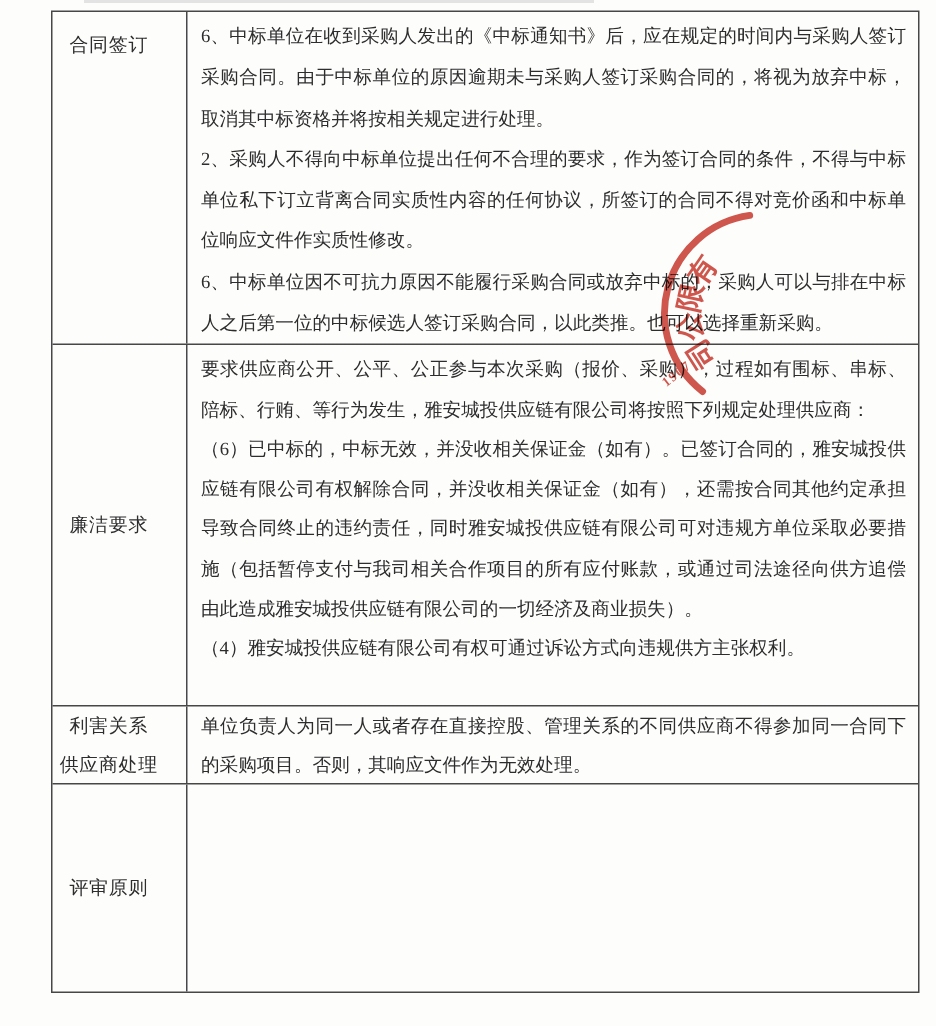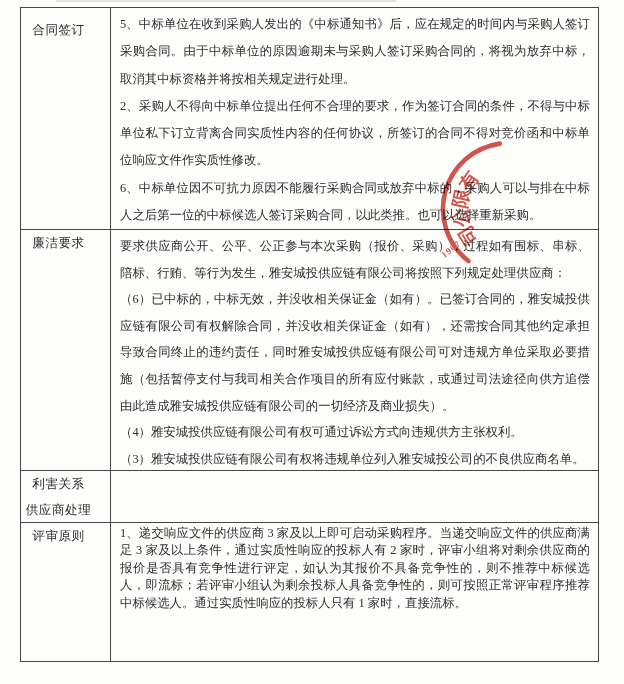--- a/index.html
+++ b/index.html
@@ -10,32 +10,32 @@
     overflow: hidden;
     font-family: "Liberation Serif", "DejaVu Serif", serif;
     color: #2d2d2d;
   }
   .scan-streak {
     position: absolute; top: 0; left: 56px;
     width: 340px; height: 2px;
     background: #c9c9c9; opacity: .5;
   }
   .doc-table {
-    position: absolute; left: 20px; top: 7px;
+    position: absolute; left: 34px; top: 7px;
     width: 577px;
     border: 1px solid #474747;
     background: transparent;
   }
   .row { display: flex; border-bottom: 1px solid #474747; box-sizing: border-box; }
   .row:last-child { border-bottom: none; }
   .label-cell {
     width: 90px; min-width: 90px;
     border-right: 1px solid #474747;
     display: flex; flex-direction: column;
-    align-items: center; 
+    align-items: center; justify-content: center;
     box-sizing: border-box;
     font-size: 12.6px; letter-spacing: .5px;
     line-height: 26px;
     padding-right: 14px;
   }
   .content-cell {
     flex: 1; box-sizing: border-box;
     padding: 3px 8px 0 9px;
     font-size: 12.4px;
     text-align: justify;
@@ -69,48 +69,49 @@
 <body>
 
 <div class="scan-streak"></div>
 
 <div class="doc-table">
   <div class="row row-1">
     <div class="label-cell">
         <span>合同签订</span>
       </div>
     <div class="content-cell">
-        <p>5、中标单位在收到采购人发出的《中标通知书》后，应在规定的时间内与采购人签订采购合同。由于中标单位的原因逾期未与采购人签订采购合同的，将视为放弃中标，取消其中标资格并将按相关规定进行处理。</p>
+        <p>6、中标单位在收到采购人发出的《中标通知书》后，应在规定的时间内与采购人签订采购合同。由于中标单位的原因逾期未与采购人签订采购合同的，将视为放弃中标，取消其中标资格并将按相关规定进行处理。</p>
         <p>2、采购人不得向中标单位提出任何不合理的要求，作为签订合同的条件，不得与中标单位私下订立背离合同实质性内容的任何协议，所签订的合同不得对竞价函和中标单位响应文件作实质性修改。</p>
         <p>6、中标单位因不可抗力原因不能履行采购合同或放弃中标的，采购人可以与排在中标人之后第一位的中标候选人签订采购合同，以此类推。也可以选择重新采购。</p>
       </div>
   </div>
   <div class="row row-2">
     <div class="label-cell">
         <span>廉洁要求</span>
       </div>
     <div class="content-cell">
         <p>要求供应商公开、公平、公正参与本次采购（报价、采购），过程如有围标、串标、陪标、行贿、等行为发生，雅安城投供应链有限公司将按照下列规定处理供应商：</p>
         <p>（6）已中标的，中标无效，并没收相关保证金（如有）。已签订合同的，雅安城投供应链有限公司有权解除合同，并没收相关保证金（如有），还需按合同其他约定承担导致合同终止的违约责任，同时雅安城投供应链有限公司可对违规方单位采取必要措施（包括暂停支付与我司相关合作项目的所有应付账款，或通过司法途径向供方追偿由此造成雅安城投供应链有限公司的一切经济及商业损失）。</p>
         <p>（4）雅安城投供应链有限公司有权可通过诉讼方式向违规供方主张权利。</p>
-        <p>（3）雅安城投供应链有限公司有权将违规单位列入雅安城投公司的不良供应商名单。</p>
       </div>
   </div>
   <div class="row row-3">
     <div class="label-cell">
         <span>利害关系</span>
         <span>供应商处理</span>
       </div>
+    <div class="content-cell">
+        <p>单位负责人为同一人或者存在直接控股、管理关系的不同供应商不得参加同一合同下的采购项目。否则，其响应文件作为无效处理。</p>
+      </div>
   </div>
   <div class="row row-4">
     <div class="label-cell">
         <span>评审原则</span>
       </div>
     <div class="content-cell">
-        <p>1、递交响应文件的供应商 3 家及以上即可启动采购程序。当递交响应文件的供应商满足 3 家及以上条件，通过实质性响应的投标人有 2 家时，评审小组将对剩余供应商的报价是否具有竞争性进行评定，如认为其报价不具备竞争性的，则不推荐中标候选人，即流标；若评审小组认为剩余投标人具备竞争性的，则可按照正常评审程序推荐中标候选人。通过实质性响应的投标人只有 1 家时，直接流标。</p>
       </div>
   </div>
 </div>
 
 <svg class="stamp" width="115" height="140" viewBox="0 0 115 140" overflow="visible">
   <g fill="#c63226" stroke="none">
     <path d="M 79.8 8.6 A 66 66 0 0 0 48.4 126" fill="none" stroke="#c63226" stroke-width="4.6" stroke-linecap="round"></path>
     <text x="0" y="0" transform="translate(48.9,45.9) rotate(-55)" font-size="19" text-anchor="middle" dominant-baseline="central">有</text>
     <text x="0" y="0" transform="translate(41.2,63.4) rotate(-77.5)" font-size="19" text-anchor="middle" dominant-baseline="central">限</text>
     <text x="0" y="0" transform="translate(40.7,82.5) rotate(-100)" font-size="19" text-anchor="middle" dominant-baseline="central">公</text>

